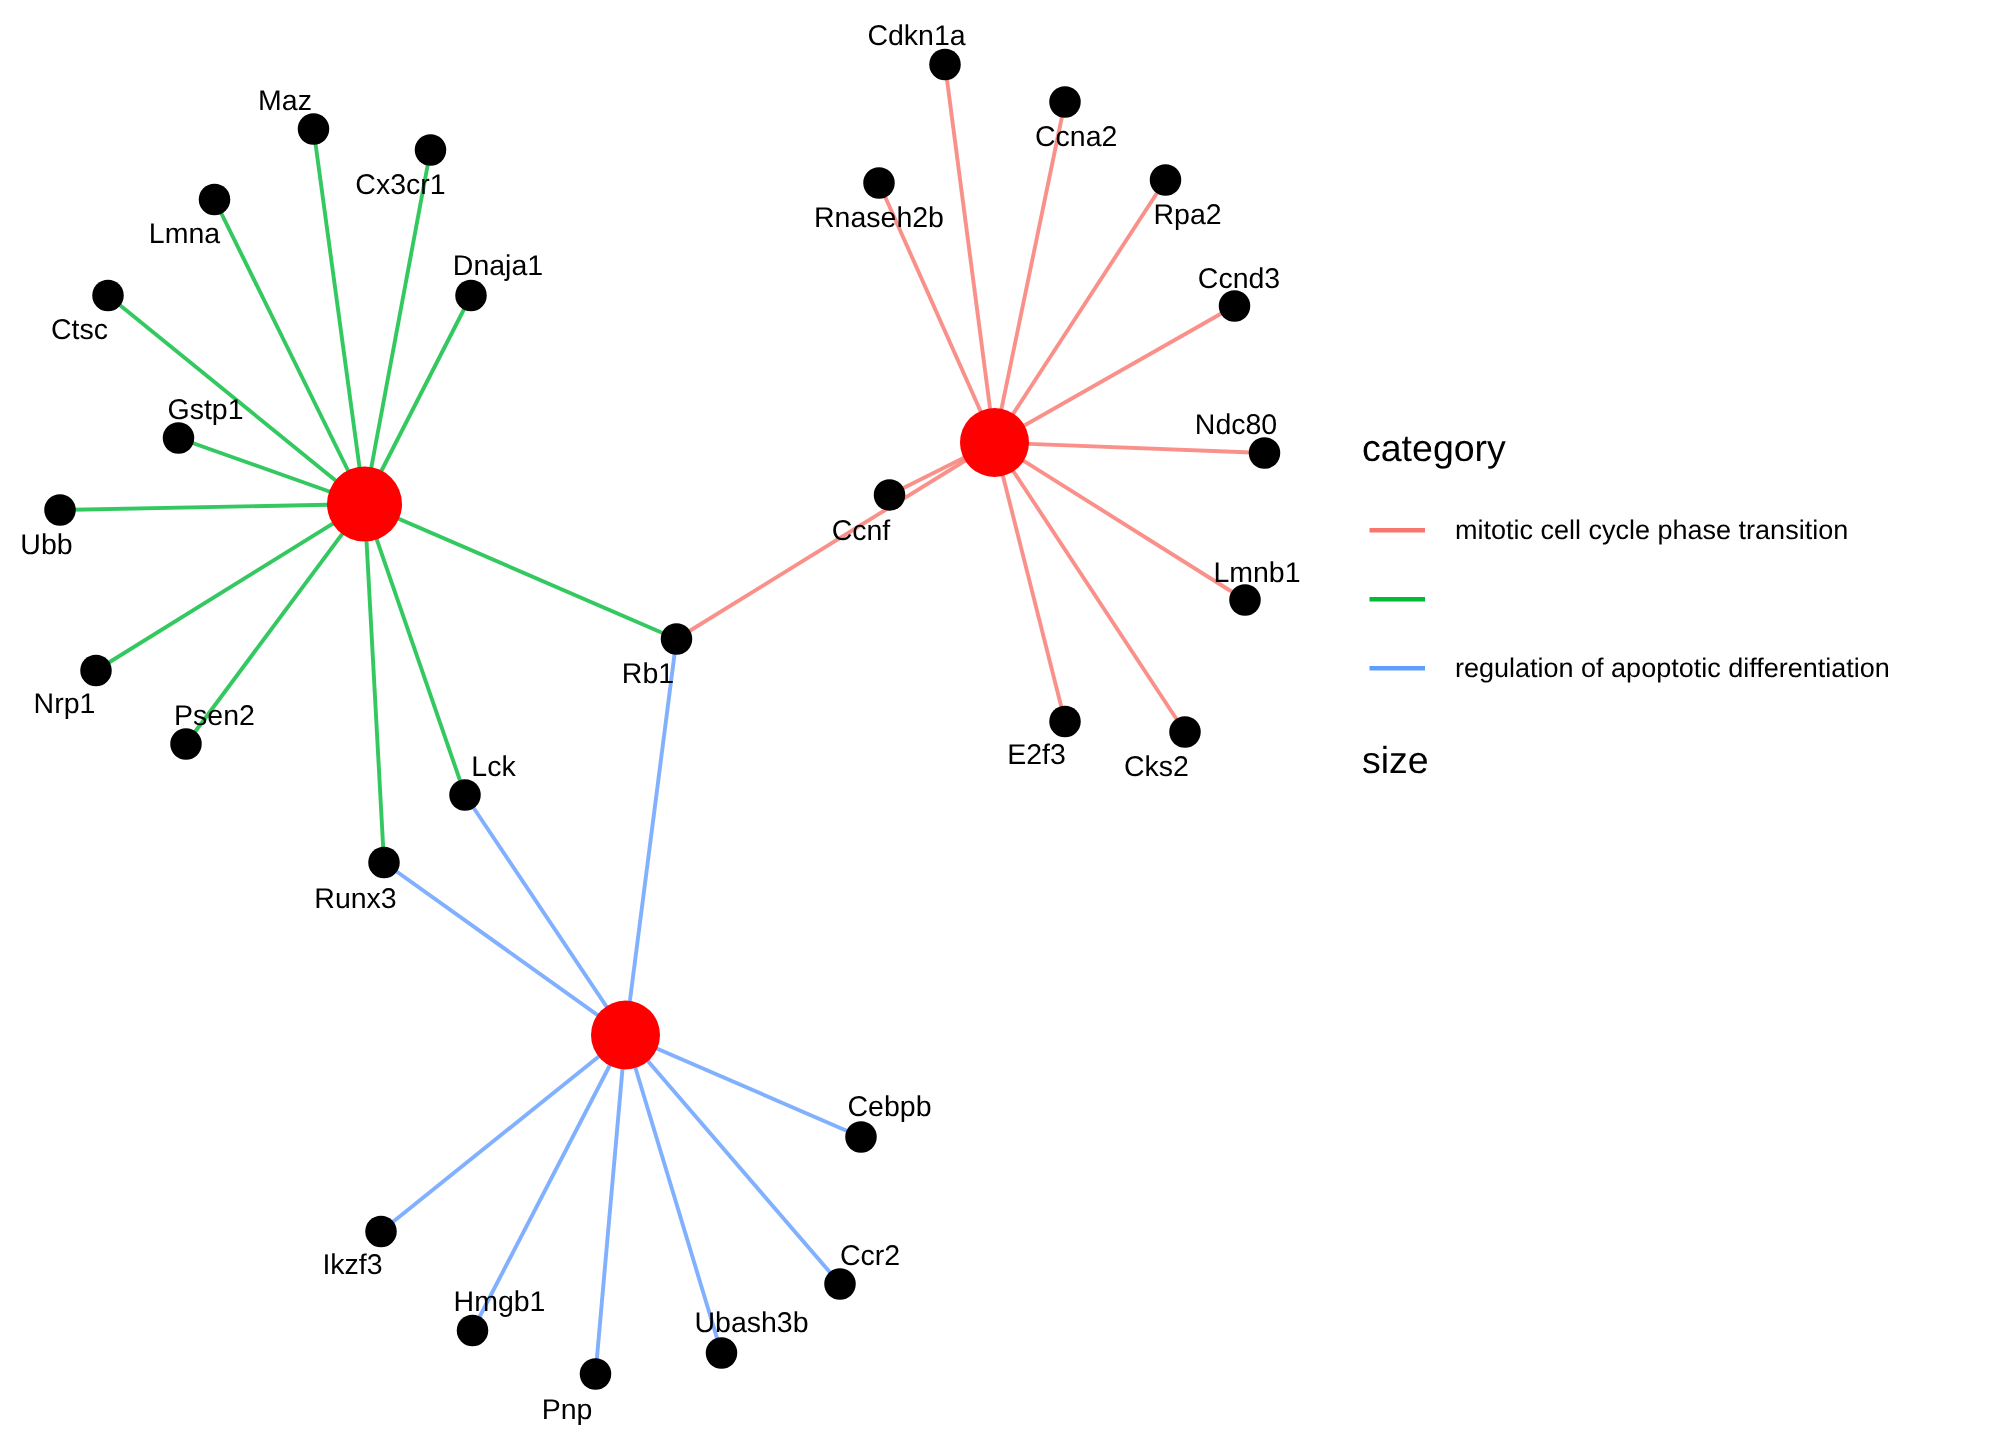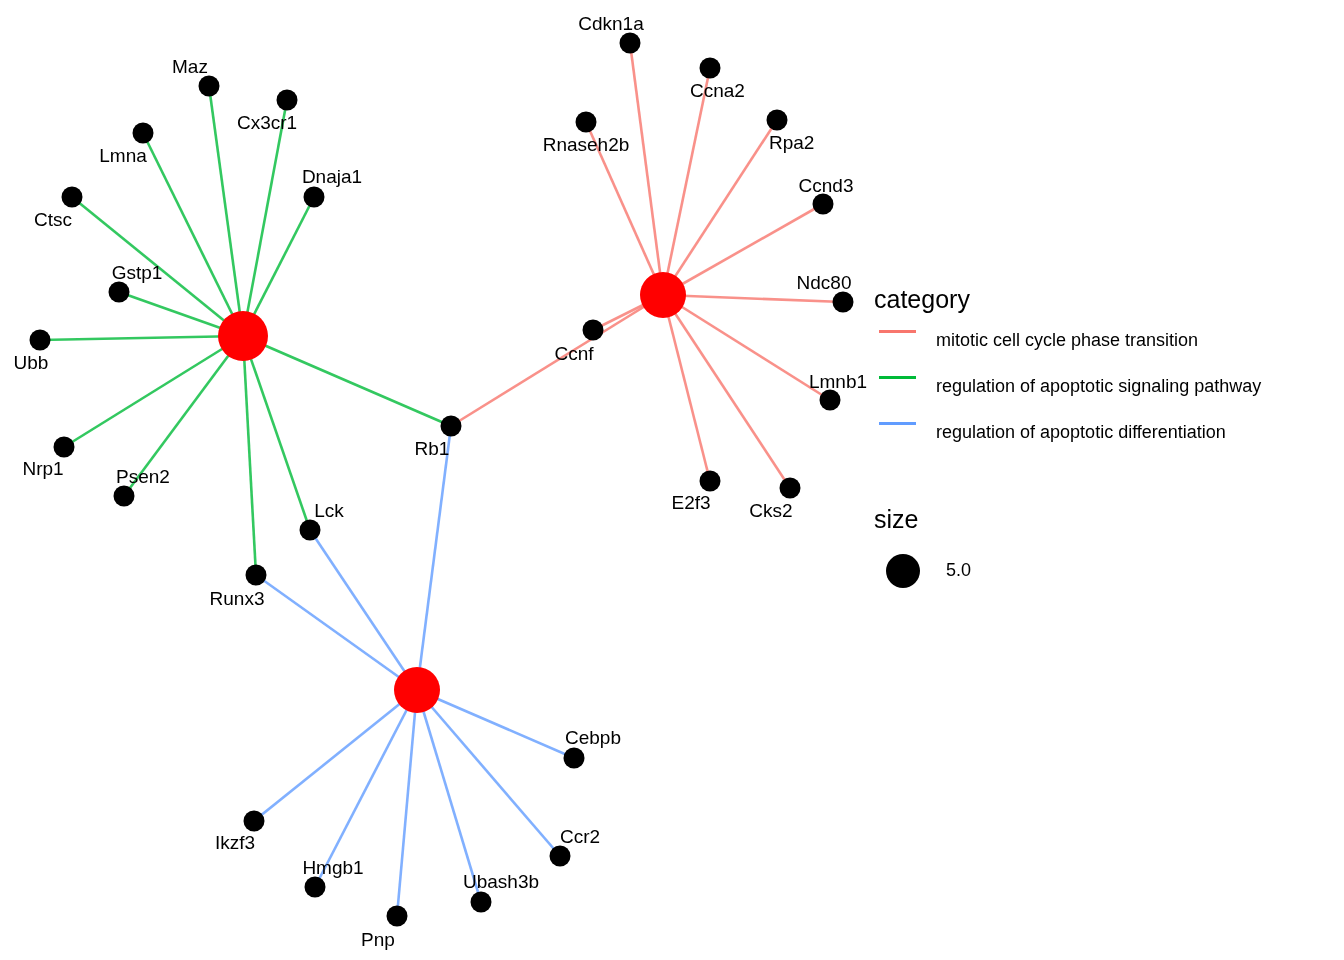--- a/index.html
+++ b/index.html
@@ -1,25 +1,25 @@
 <!DOCTYPE html>
 <html><head>
 <meta charset="utf-8">
 <style>
   html, body { margin: 0; padding: 0; background: #ffffff; }
   body { width: 1344px; height: 960px; position: relative; overflow: hidden;
          font-family: "Liberation Sans", sans-serif; }
   #net { position: absolute; left: 0; top: 0; }
   .node-label { font-family: "Liberation Sans", sans-serif; font-size: 19px; fill: #000; }
-  .legend { position: absolute; left: 874px; top: 282px; }
+  .legend { position: absolute; left: 908px; top: 282px; }
   .legend-title { font-size: 25px; color: #000; margin: 0; line-height: 34px; }
-  .cat-row { display: flex; align-items: flex-start; height: 46px; }
+  .cat-row { display: flex; align-items: center; height: 46px; }
   .cat-swatch { width: 37px; height: 3px; margin-left: 5px; margin-right: 20px; }
   .cat-label { font-size: 18px; color: #000; white-space: nowrap; }
-  .size-title { margin-top: 34px; }
+  .size-title { margin-top: 22px; }
   .size-row { position: relative; height: 50px; }
   .size-dot { position: absolute; background: #000; border-radius: 50%; }
   .size-label { position: absolute; left: 72px; font-size: 18px; color: #000; }
 </style>
 </head>
 <body>
 
 <svg id="net" width="1344" height="960">
   <g id="edges">
       <line x1="663" y1="295" x2="630" y2="43" stroke="#F8766D" stroke-opacity="0.8" stroke-width="2.6"></line>
@@ -122,25 +122,20 @@
 
 <div class="legend">
   <div class="legend-title">category</div>
   <div style="height:14px"></div>
   <div class="cat-row">
     <span class="cat-swatch" id="sw0" style="background: rgb(248, 118, 109);"></span>
     <span class="cat-label">mitotic cell cycle phase transition</span>
   </div>
   <div class="cat-row">
     <span class="cat-swatch" id="sw1" style="background: rgb(0, 186, 56);"></span>
-    <span class="cat-label">regulation of apoptotic signaling pathway</span>
   </div>
   <div class="cat-row">
     <span class="cat-swatch" id="sw2" style="background: rgb(97, 156, 255);"></span>
     <span class="cat-label">regulation of apoptotic differentiation</span>
   </div>
   <div class="legend-title size-title">size</div>
   <div style="height:14px"></div>
-  <div class="size-row" style="height:48px">
-    <span class="size-dot" style="left:12px;top:4px;width:34px;height:34px"></span>
-    <span class="size-label" style="top:10px">5.0</span>
-  </div>
 </div>
 
 </body></html>

